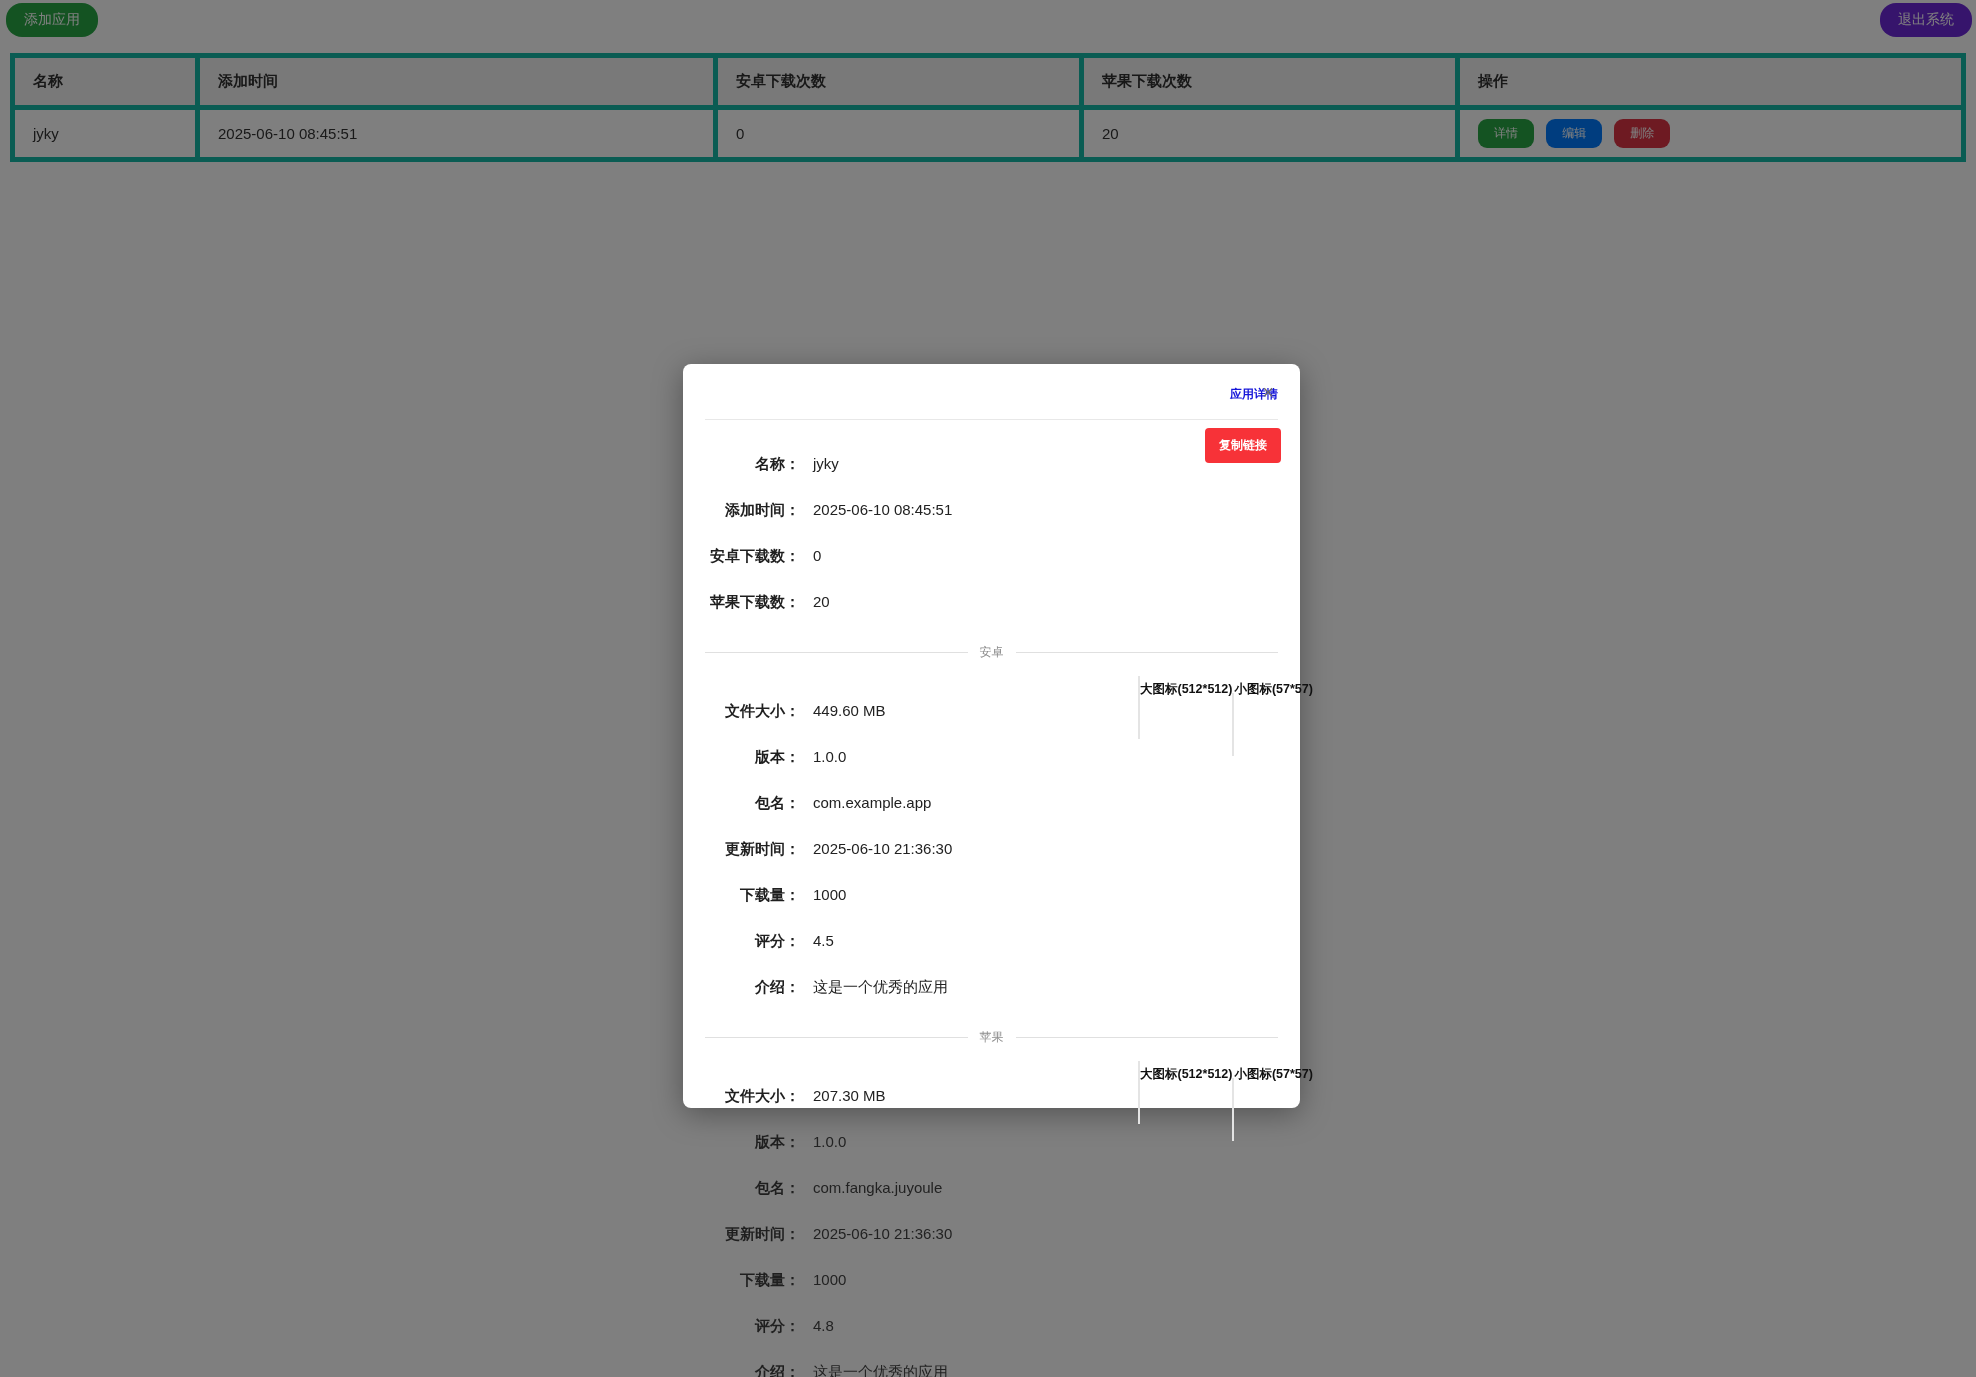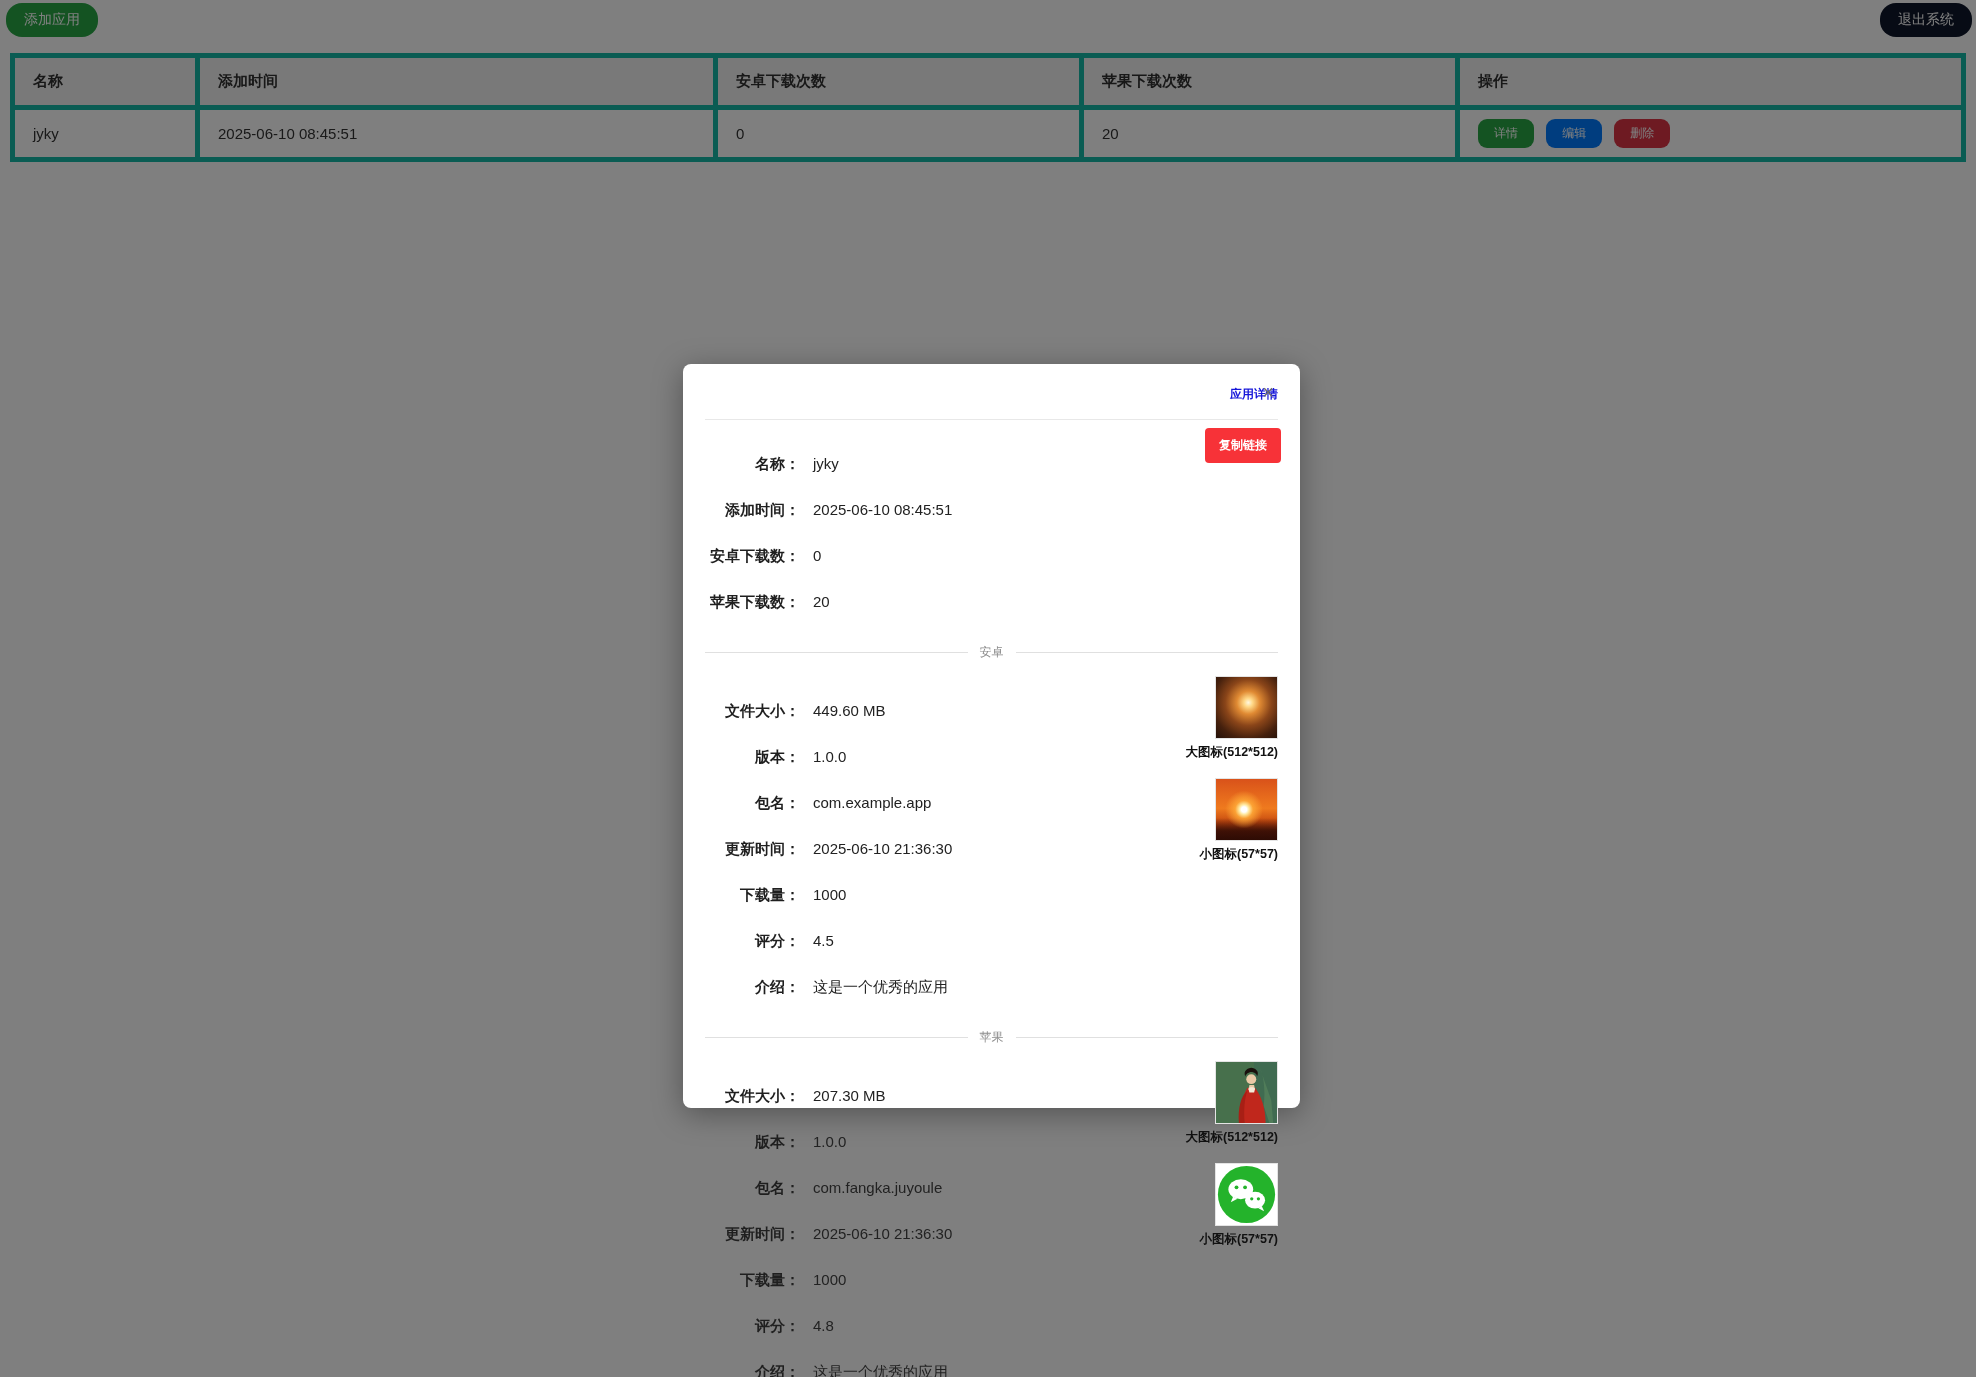--- a/index.html
+++ b/index.html
@@ -11,21 +11,21 @@
   }
 
   
   .page { position:absolute; inset:0; background:#fff; }
 
   .toolbar { position:relative; height:46px; }
   .btn { display:inline-block; border:none; border-radius:16px; color:#fff;
          cursor:pointer; font-family:inherit; }
   .btn-add { position:absolute; left:6px; top:3px; background:#28a745;
              font-size:14px; padding:8px 18px; }
-  .btn-logout { position:absolute; right:4px; top:3px; background:#0f172a;
+  .btn-logout { position:absolute; right:4px; top:3px; background:#6d28d9;
                 font-size:14px; padding:8px 18px; }
 
   .table-wrap { margin:7px 10px 0 10px; }
   table { width:100%; border-collapse:collapse; font-size:15px; background:#fff; }
   th, td { border:5px solid #14b8a6; text-align:left; padding:0 18px; }
   th { background:#f2f2f2; font-weight:bold; color:#303030; height:52px; }
   td { height:52px; color:#333; }
   .btn-action { font-size:12px; padding:6px 16px; margin-right:8px; border-radius:9px; }
   .btn-detail { background:#28a745; }
   .btn-edit   { background:#007bff; }
@@ -61,22 +61,22 @@
              height:18px; }
   .divider::before, .divider::after { content:""; flex:1; border-top:1px solid #e0e0e0; }
   .divider::before { margin-right:12px; }
   .divider::after  { margin-left:12px; }
   .divider-android { margin-top:30px; }
   .divider-ios { margin-top:21px; }
 
   .section-body { display:flex; margin-top:15px; }
   .section-rows { flex:1; }
   .section-rows .kv-row { line-height:22px; margin-bottom:9px; }
-  .icons-col { width:140px; flex:none; display:flex; flex-direction:column;
-               align-items:flex-end; }
+  .icons-col { width:140px; flex:none; display:flex; flex-direction:row;
+               align-items:flex-start; }
   .icon-box { width:63px; height:63px; border:1px solid #e4e4e4; overflow:hidden; }
   .icon-label { margin-top:5px; font-size:12.5px; font-weight:bold; color:#111;
                 white-space:nowrap; }
   .icon-gap { margin-top:17px; }
 
   
   .img-android-large {
     width:100%; height:100%;
     background:
       radial-gradient(circle at 53% 42%, #fff8e0 0%, #ffd887 9%, #e08a33 24%,

